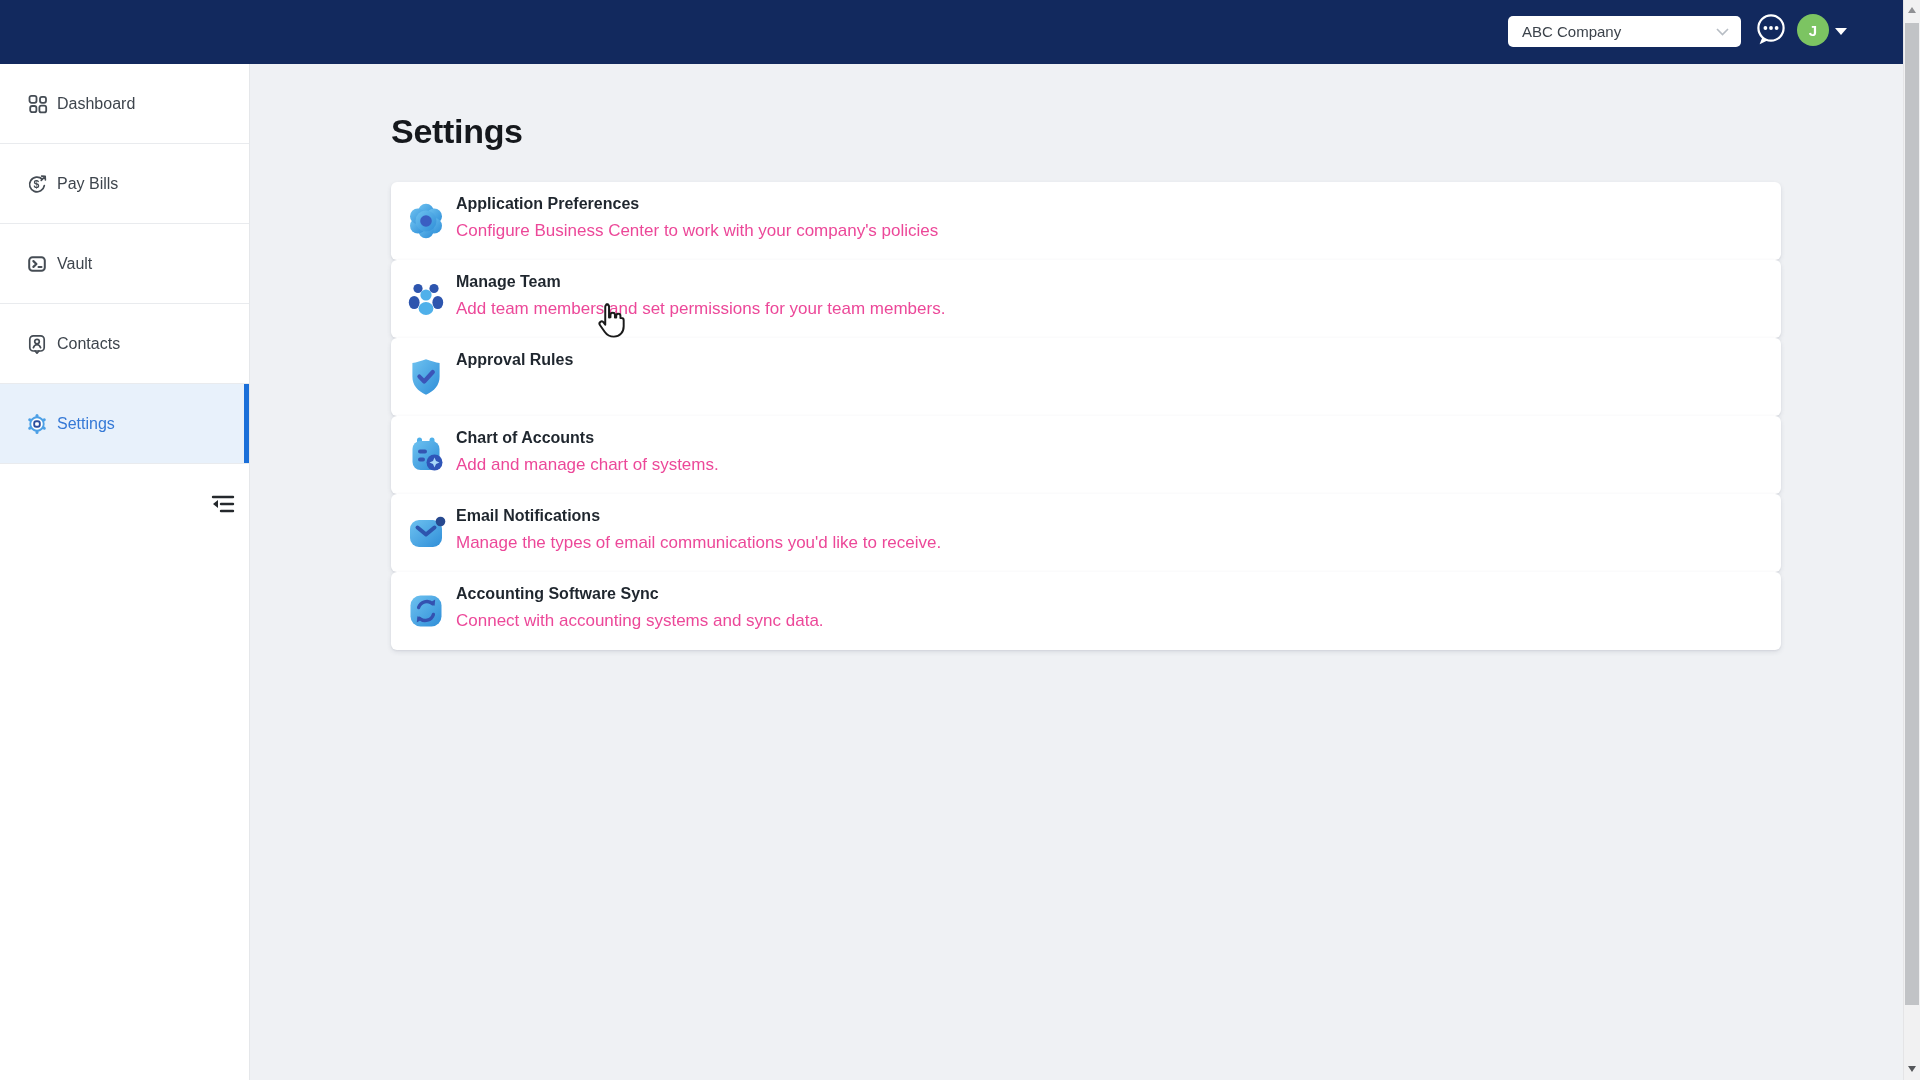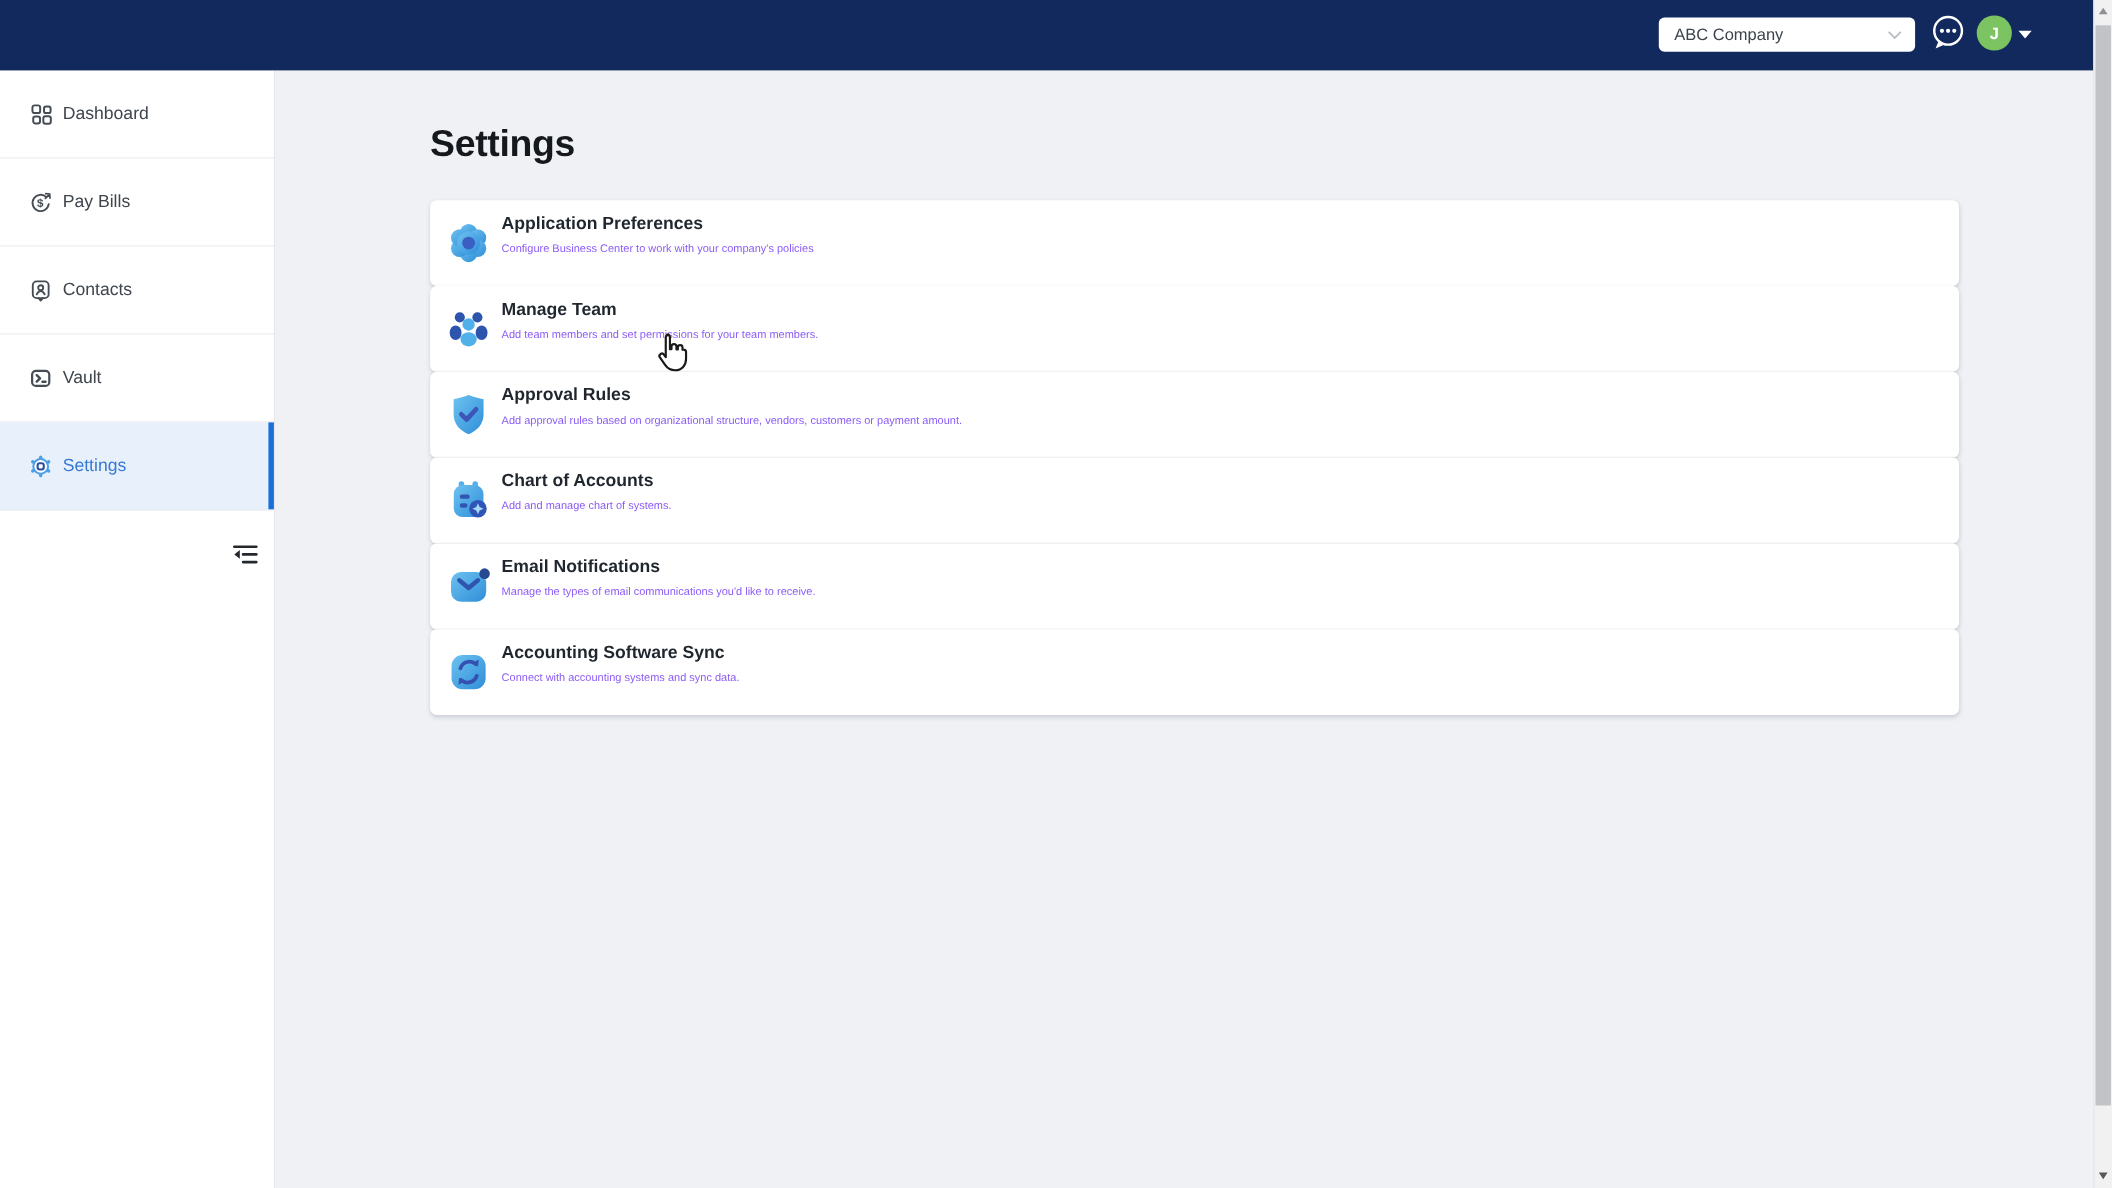--- a/index.html
+++ b/index.html
@@ -82,21 +82,21 @@
     width:100%; height:78px; background:#ffffff; border-radius:6px;
     margin-bottom:0; position:relative; cursor:pointer;
     box-shadow:0 2px 5px rgba(30,40,70,0.10), 0 1px 2px rgba(30,40,70,0.06);
   }
   .card-icon { position:absolute; left:13px; top:17px; width:44px; height:44px; }
   .card-title {
     position:absolute; left:65px; top:13px; font-size:16px; font-weight:700;
     color:#1f262e;
   }
   .card-desc {
-    position:absolute; left:65px; top:39px; font-size:10px; color:#8b5cf6;
+    position:absolute; left:65px; top:39px; font-size:17px; color:#ec4899;
   }
   
   .cursor { position:absolute; left:595px; top:302px; z-index:100; pointer-events:none; }
 </style>
 </head>
 <body>
 
 <svg width="0" height="0" style="position:absolute">
   <defs>
     <linearGradient id="blueGrad" x1="0" y1="0" x2="1" y2="1">
@@ -149,39 +149,39 @@
     <svg class="nav-icon" viewBox="0 0 22 22">
       <path d="M16.2 6.2 A7.4 7.4 0 1 0 18.3 12.6" fill="none" stroke="#454c54" stroke-width="1.7" stroke-linecap="round"></path>
       <path d="M15.2 7.4 L19.2 3.4 M19.2 3.4 L15.6 3.1 M19.2 3.4 L19.4 7" fill="none" stroke="#454c54" stroke-width="1.6" stroke-linecap="round"></path>
       <text x="7.6" y="15.4" font-size="10.5" font-family="'Liberation Sans',sans-serif" fill="#454c54" font-weight="700">$</text>
     </svg>
     <span class="nav-label">Pay Bills</span>
   </div>
 
   <div class="nav-item">
     <svg class="nav-icon" viewBox="0 0 22 22">
+      <g fill="none" stroke="#454c54" stroke-linecap="round" stroke-linejoin="round">
+        <rect x="3.2" y="4.2" width="15.6" height="13.6" rx="3.4" stroke-width="2"></rect>
+        <path d="M7.4 8.1 l3 2.9 -3 2.9" stroke-width="2.2"></path>
+        <path d="M12.6 14 h2.8" stroke-width="2.2"></path>
+      </g>
+    </svg>
+    <span class="nav-label">Vault</span>
+  </div>
+
+  <div class="nav-item">
+    <svg class="nav-icon" viewBox="0 0 22 22">
       <g fill="none" stroke="#454c54" stroke-width="1.7" stroke-linecap="round" stroke-linejoin="round">
         <rect x="3.8" y="2.8" width="14.4" height="15.2" rx="3.6"></rect>
         <circle cx="11" cy="8.6" r="2.3"></circle>
         <path d="M7.4 14.6 c0.8 -2 2 -3 3.6 -3 s2.8 1 3.6 3"></path>
         <path d="M9.1 18 l1.9 2.2 1.9 -2.2"></path>
       </g>
     </svg>
     <span class="nav-label">Contacts</span>
-  </div>
-
-  <div class="nav-item">
-    <svg class="nav-icon" viewBox="0 0 22 22">
-      <g fill="none" stroke="#454c54" stroke-linecap="round" stroke-linejoin="round">
-        <rect x="3.2" y="4.2" width="15.6" height="13.6" rx="3.4" stroke-width="2"></rect>
-        <path d="M7.4 8.1 l3 2.9 -3 2.9" stroke-width="2.2"></path>
-        <path d="M12.6 14 h2.8" stroke-width="2.2"></path>
-      </g>
-    </svg>
-    <span class="nav-label">Vault</span>
   </div>
 
   <div class="nav-item active">
     <svg class="nav-icon" viewBox="0 0 22 22">
       <g stroke="#4da0e6" stroke-width="3" stroke-linecap="round">
         <line x1="11" y1="2.6" x2="11" y2="4.6"></line>
         <line x1="11" y1="17.4" x2="11" y2="19.4"></line>
         <line x1="3.7" y1="6.8" x2="5.5" y2="7.8"></line>
         <line x1="16.5" y1="14.2" x2="18.3" y2="15.2"></line>
         <line x1="3.7" y1="15.2" x2="5.5" y2="14.2"></line>
@@ -238,21 +238,20 @@
     <div class="card-title">Manage Team</div>
     <div class="card-desc">Add team members and set permissions for your team members.</div>
   </div>
 
   <div class="card">
     <svg class="card-icon" viewBox="0 0 44 44">
       <path d="M22 4.2 C27 6.1 31.5 7.3 35.6 7.9 V21.6 C35.6 30.3 30.2 36.3 22 39.8 C13.8 36.3 8.4 30.3 8.4 21.6 V7.9 C12.5 7.3 17 6.1 22 4.2 Z" fill="url(#blueGrad)"></path>
       <path d="M15.4 21.6 l4.8 4.9 8.6 -9.5" fill="none" stroke="#3b55b8" stroke-width="4.2" stroke-linecap="round" stroke-linejoin="round"></path>
     </svg>
     <div class="card-title">Approval Rules</div>
-    <div class="card-desc">Add approval rules based on organizational structure, vendors, customers or payment amount.</div>
   </div>
 
   <div class="card">
     <svg class="card-icon" viewBox="0 0 44 44">
       <rect x="13" y="4.5" width="5" height="9" rx="2.5" fill="#4fb0ea"></rect>
       <rect x="25.5" y="4.5" width="5" height="9" rx="2.5" fill="#4fb0ea"></rect>
       <rect x="8.5" y="8" width="27" height="29" rx="8" fill="url(#blueGrad)"></rect>
       <rect x="14" y="16.5" width="9" height="4" rx="2" fill="#3355b2"></rect>
       <rect x="14" y="24.5" width="7" height="4" rx="2" fill="#3355b2"></rect>
       <circle cx="30.5" cy="29.5" r="8" fill="#2f55b8"></circle>

